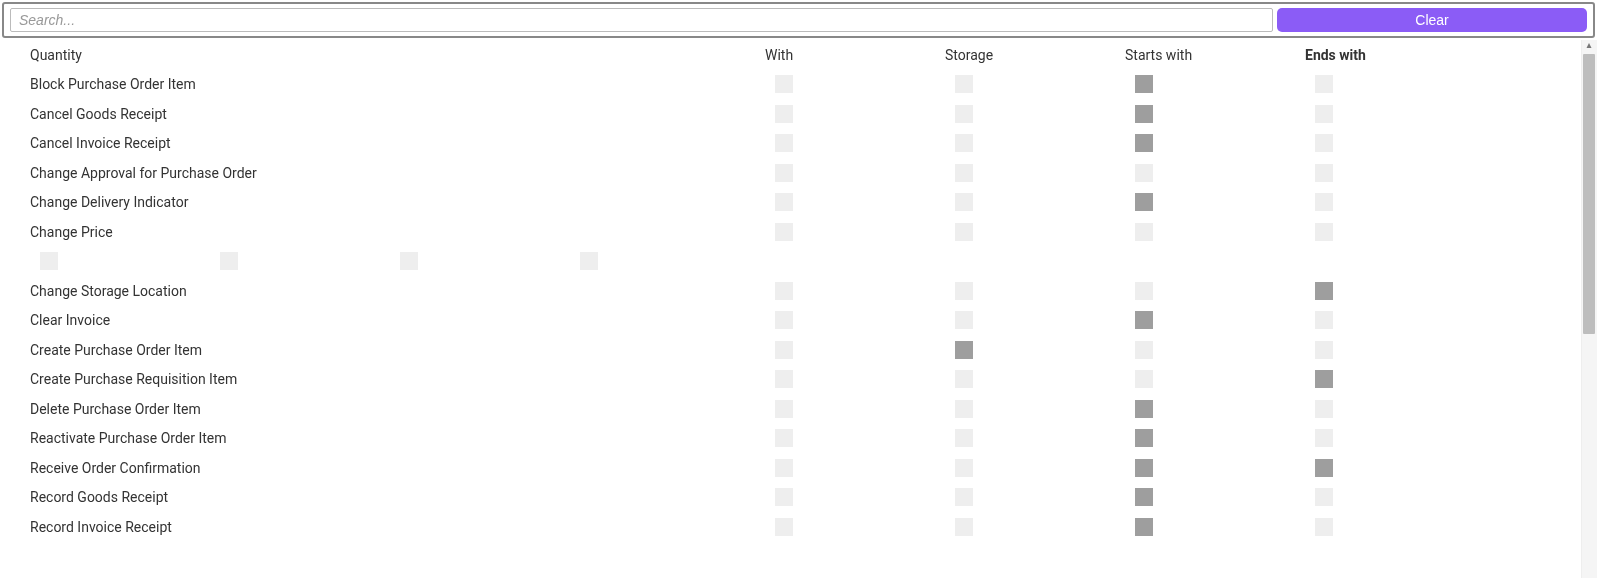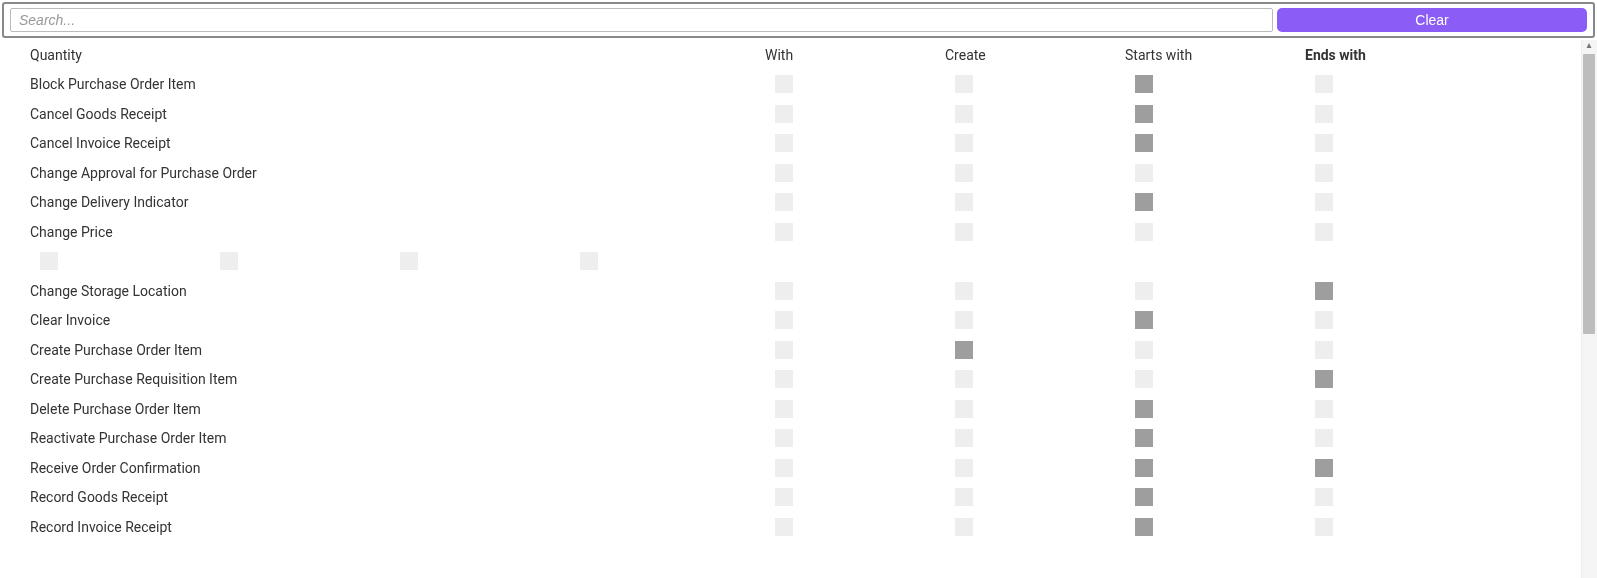--- a/index.html
+++ b/index.html
@@ -144,21 +144,21 @@
   <input class="search-input" type="text" placeholder="Search..." style="">
   <button class="clear-btn">Clear</button>
 </div>
 
 <div class="content-wrap">
   <div class="table">
 
     <div class="header-row">
       <div class="col-activity">Quantity</div>
       <div class="col-with">With</div>
-      <div class="col-without">Create</div>
+      <div class="col-without">Storage</div>
       <div class="col-starts">Starts with</div>
       <div class="col-ends">Ends with</div>
     </div>
 
     <div id="rows-container">
         <div class="data-row">
           <div class="col-activity">Block Purchase Order Item</div>
           <div class="col-with">
             <span class="cell-box box-off"></span>
           </div>

